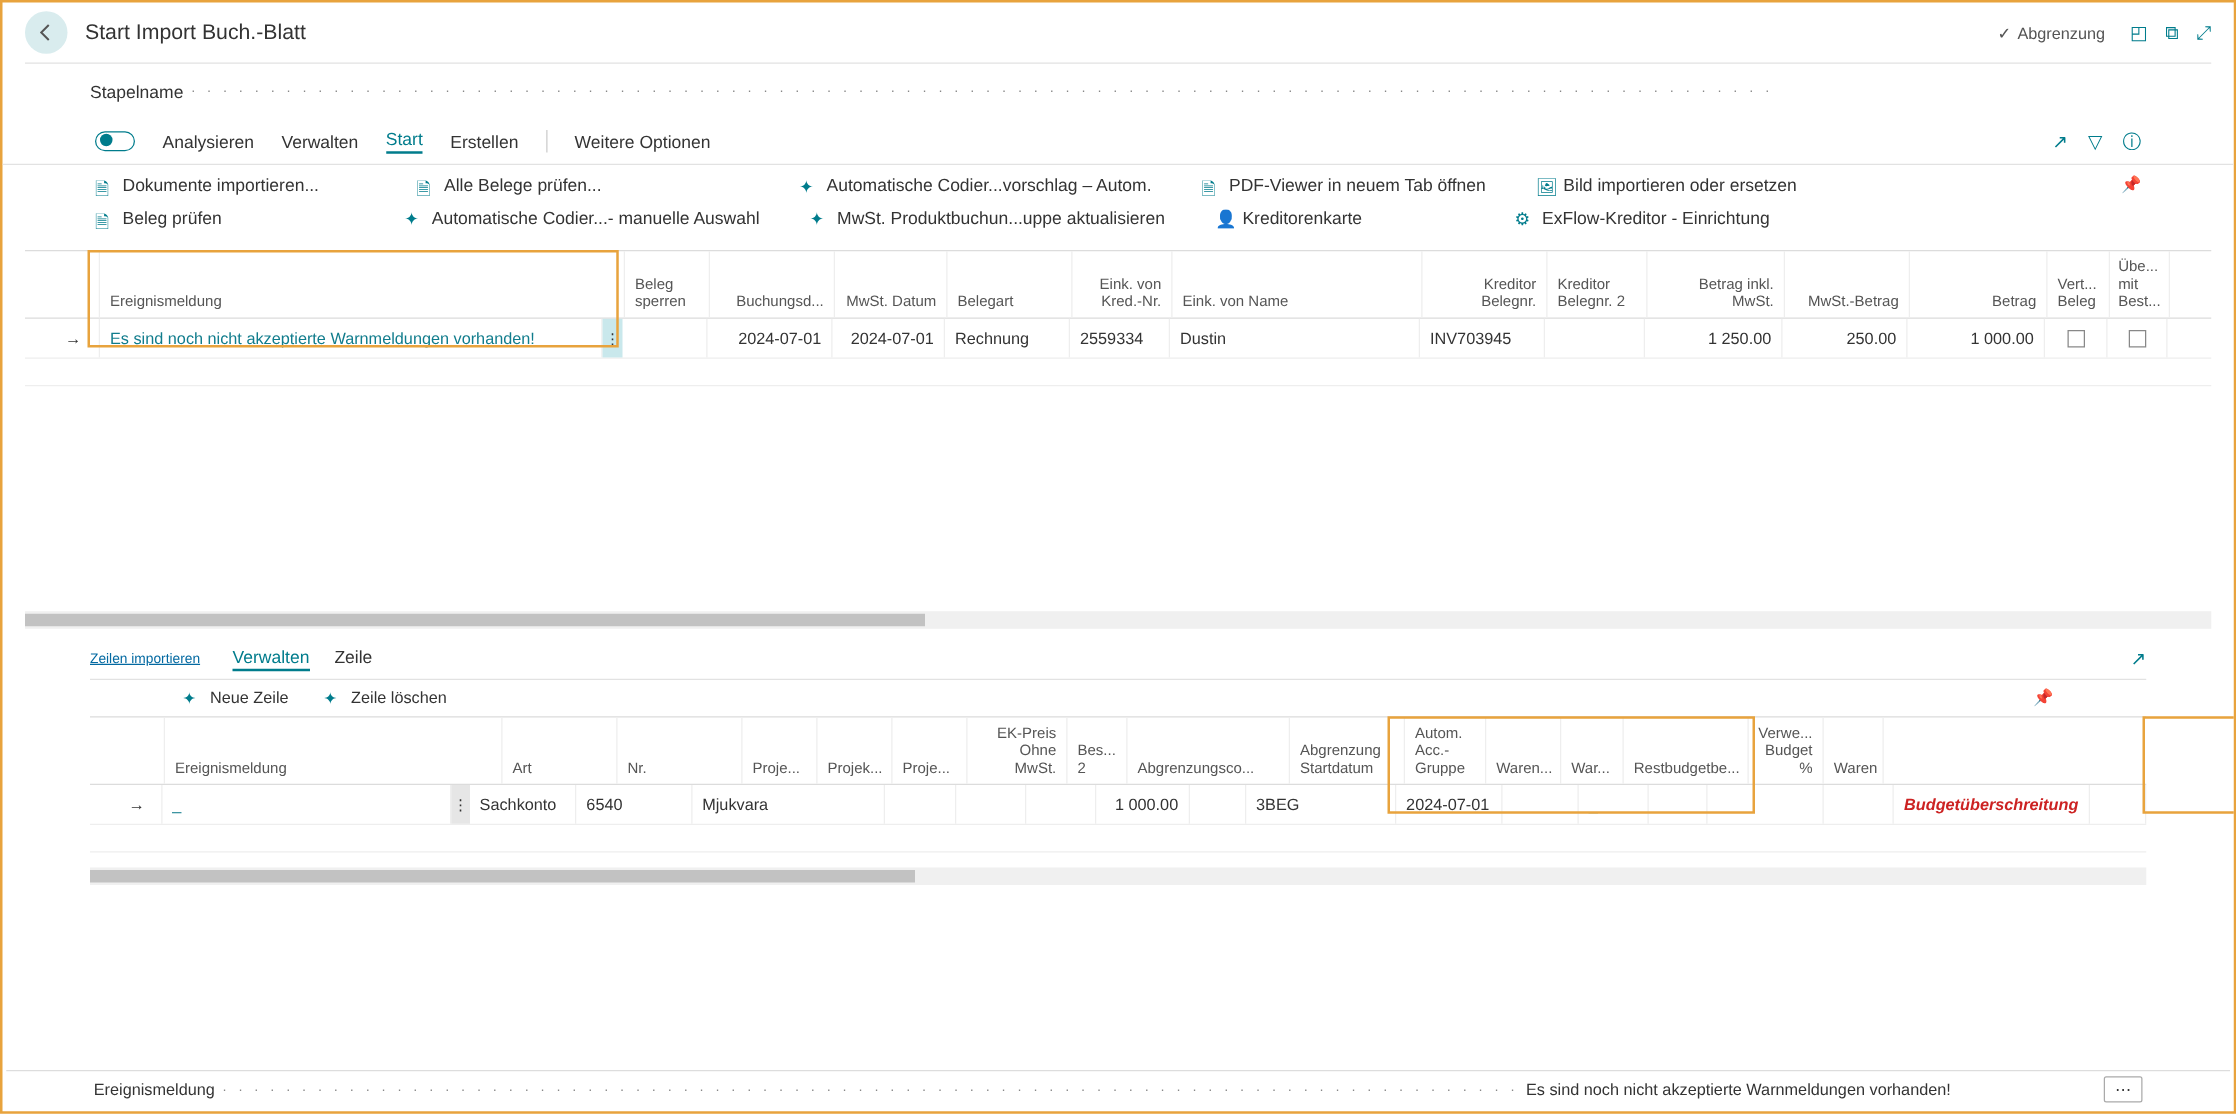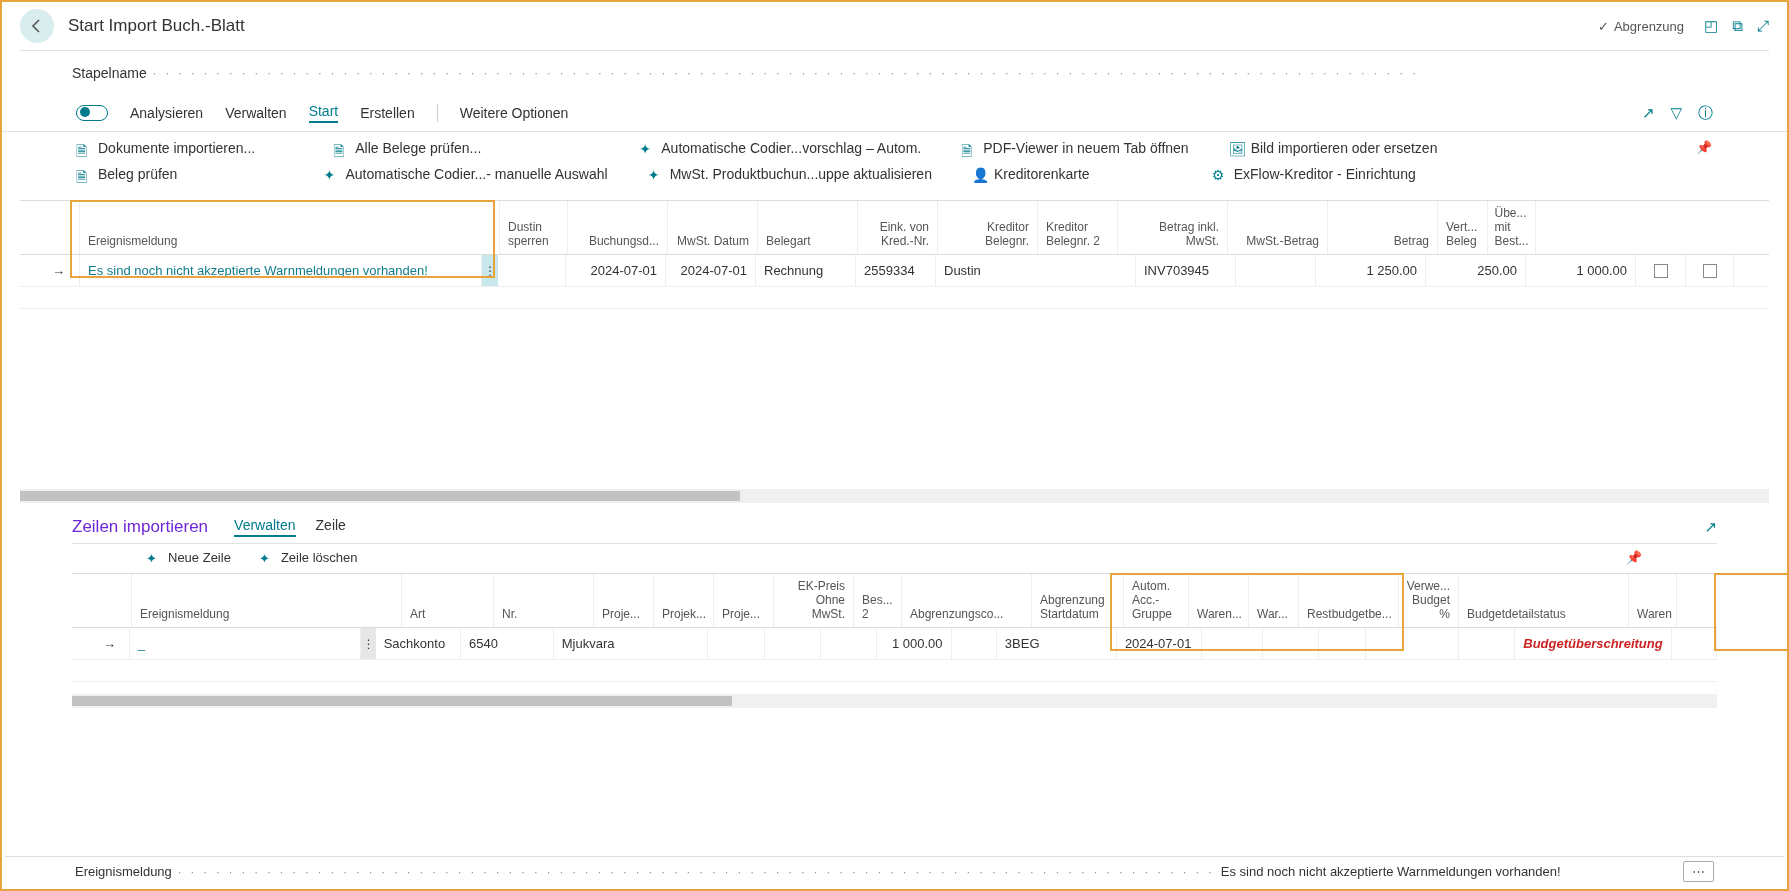--- a/index.html
+++ b/index.html
@@ -43,21 +43,21 @@
 .highlight-box { border: 2px solid #e8a33d; position: absolute; pointer-events: none; }
 .warn-link { color: #107c8c; text-decoration: underline; cursor: pointer; }
 .row-menu { background: #c9e8ec; width: 16px; display: flex; align-items: center; justify-content: center; cursor: pointer; font-size: 12px; }
 .row-menu2 { background: #e6e6e6; width: 16px; display: flex; align-items: center; justify-content: center; cursor: pointer; font-size: 12px; }
 .chk { width: 14px; height: 14px; border: 1px solid #888; }
 
 .scrollbar-h { height: 14px; background: #f0f0f0; margin: 0 18px; position: relative; }
 .sb-thumb { position: absolute; height: 10px; top: 2px; background: #c2c2c2; }
 
 .sub-section { padding: 14px 70px 6px; display: flex; align-items: center; gap: 26px; }
-.sub-title { font-size: 17px; color: #6d28d9; }
+.sub-title { font-size: 11px; color: #0369a1; text-decoration: underline; }
 .sub-tabs { display: flex; gap: 20px; font-size: 14px; }
 .sub-tab { cursor: pointer; }
 .sub-tab.active { color: #007c8c; border-bottom: 2px solid #007c8c; padding-bottom: 2px; }
 
 .sub-actions { padding: 6px 74px 8px; display: flex; gap: 28px; border-top: 1px solid #e2e2e2; margin: 0 70px; }
 .sub-actions .action { font-size: 13px; }
 
 .budget-red { color: #c22; font-weight: bold; font-style: italic; }
 
 .footer { position: absolute; bottom: 3px; left: 3px; right: 3px; display: flex; border-top: 1px solid #ddd; padding: 4px 70px; font-size: 13px; align-items: center; background: #fff; }
@@ -152,25 +152,26 @@
         <span>ExFlow-Kreditor - Einrichtung</span>
       </div>
   </div>
 </div>
 
 <div style="margin:0 18px; position:relative;">
 <div class="highlight-box" style="left:50px; top:0; width:425px; height:78px;"></div>
 <div class="grid-head">
   <div class="gcell row-sel"></div>
   <div class="gcell" style="width:420px">Ereignismeldung</div>
-  <div class="gcell" style="width:68px">Dustin sperren</div>
+  <div class="gcell" style="width:68px">Beleg sperren</div>
   <div class="gcell gh-r" style="width:100px">Buchungsd...</div>
   <div class="gcell gh-r" style="width:90px">MwSt. Datum</div>
   <div class="gcell" style="width:100px">Belegart</div>
   <div class="gcell gh-r" style="width:80px">Eink. von Kred.-Nr.</div>
+  <div class="gcell" style="width:200px">Eink. von Name</div>
   <div class="gcell gh-r" style="width:100px">Kreditor Belegnr.</div>
   <div class="gcell" style="width:80px">Kreditor Belegnr. 2</div>
   <div class="gcell gh-r" style="width:110px">Betrag inkl. MwSt.</div>
   <div class="gcell gh-r" style="width:100px">MwSt.-Betrag</div>
   <div class="gcell gh-r" style="width:110px">Betrag</div>
   <div class="gcell" style="width:50px; justify-content:center">Vert... Beleg</div>
   <div class="gcell" style="width:48px; justify-content:center">Übe... mit Best...</div>
 </div>
 <div class="grid-row">
   <div class="gcell row-sel">→</div>
@@ -236,21 +237,20 @@
   <div class="gcell" style="width:60px">Proje...</div>
   <div class="gcell gh-r" style="width:80px">EK-Preis Ohne MwSt.</div>
   <div class="gcell" style="width:48px">Bes... 2</div>
   <div class="gcell" style="width:130px">Abgrenzungsco...</div>
   <div class="gcell" style="width:92px">Abgrenzung Startdatum</div>
   <div class="gcell" style="width:65px">Autom. Acc.- Gruppe</div>
   <div class="gcell" style="width:60px">Waren...</div>
   <div class="gcell" style="width:50px">War...</div>
   <div class="gcell" style="width:100px">Restbudgetbe...</div>
   <div class="gcell gh-r" style="width:60px">Verwe... Budget %</div>
-  <div class="gcell" style="width:170px">Budgetdetailstatus</div>
   <div class="gcell" style="width:48px">Waren</div>
 </div>
 <div class="grid-row">
   <div class="gcell row-sel">→</div>
   <div class="gcell" style="width:252px">
         <span style="color:#107c8c">_</span>
       </div>
   <div class="row-menu2">⋮</div>
   <div class="gcell" style="width:92px">Sachkonto</div>
   <div class="gcell" style="width:100px">6540</div>

